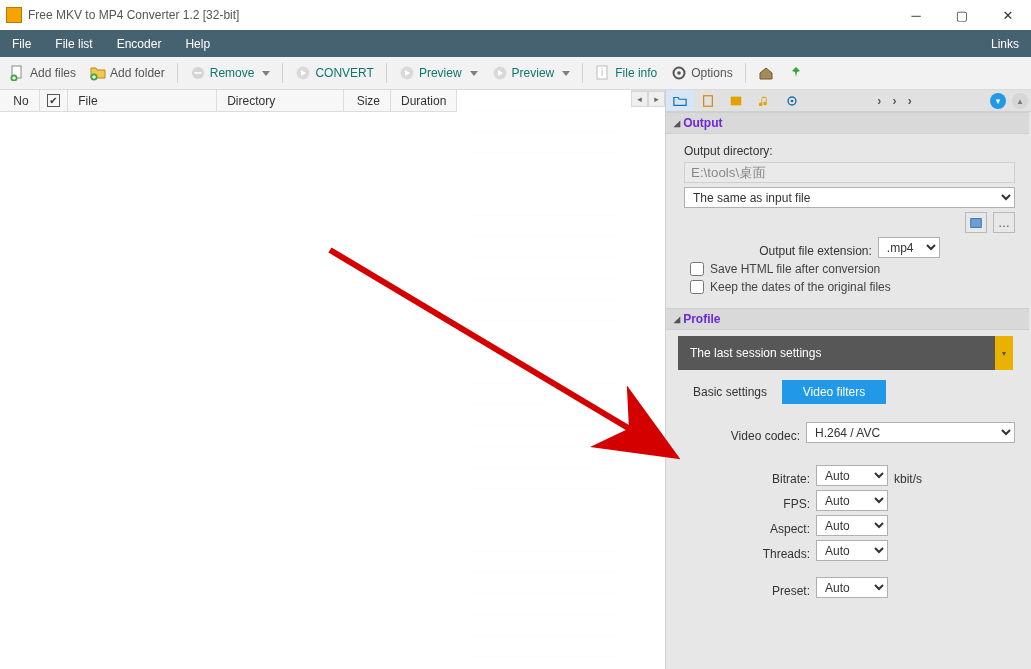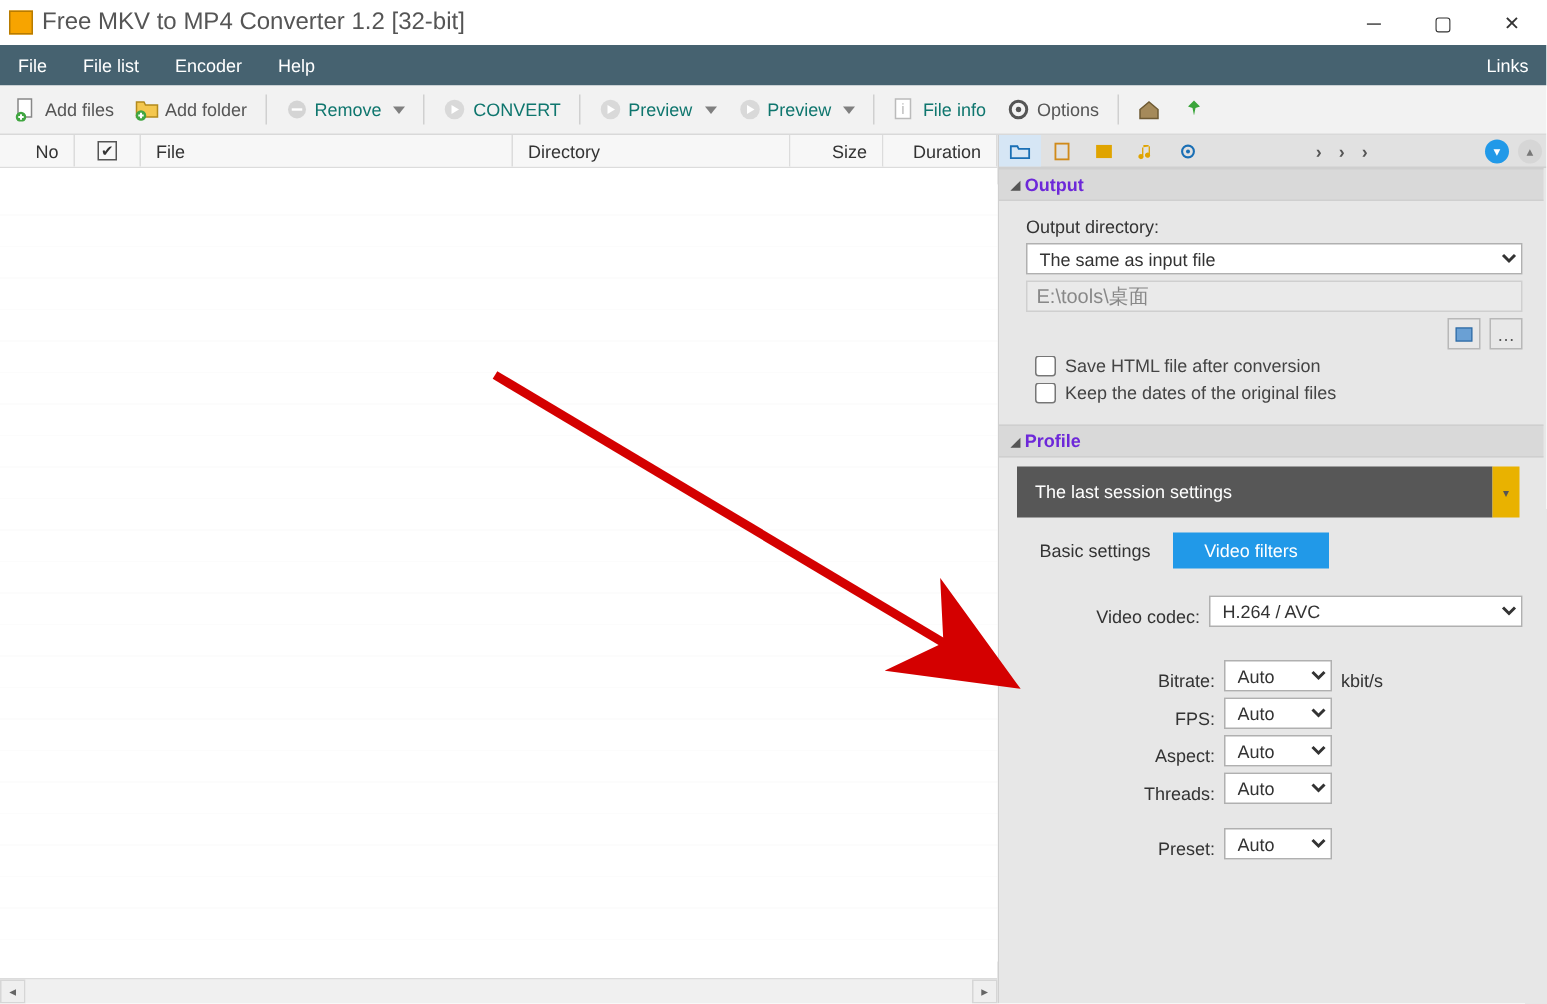--- a/index.html
+++ b/index.html
@@ -25,21 +25,21 @@
     align-items: center;
     padding-left: 6px;
     color: #555;
   }
   .titlebar .app-icon {
     width: 16px; height: 16px;
     margin-right: 6px;
     background: #f7a400;
     border: 1px solid #b77b00;
   }
-  .titlebar .title { flex: 1 1 auto; font-size: 16px; }
+  .titlebar .title { flex: 1 1 auto; font-size: 12px; }
   .titlebar .win-btn {
     width: 46px; height: 30px;
     display: flex; align-items: center; justify-content: center;
     font-family: Arial, sans-serif;
     font-size: 13px;
     color: #333;
     cursor: pointer;
   }
 
   
@@ -85,21 +85,21 @@
 
   
   .mainarea {
     flex: 1 1 auto;
     display: flex;
     min-height: 0;
   }
   .leftpane {
     flex: 1 1 auto;
     display: flex;
-    flex-direction: column;
+    flex-direction: row;
     border-right: 1px solid #d0d0d0;
     min-width: 0;
     gap: 11px;
   }
   .rightpane {
     width: 365px;
     display: flex;
     flex-direction: column;
     background: #e7e7e7;
     overflow: hidden;
@@ -485,34 +485,40 @@
     <div class="sidebody">
 
       <div class="section-hdr">
         <span>Output</span>
       </div>
       <div class="section-body">
         <div class="field-row">
             <span class="lbl">Output directory:</span>
           </div>
         <div class="field-row">
+          <input type="text" class="flat" readonly="" value="E:\tools\桌面" style="">
+        </div>
+        <div class="field-row">
           <select class="ctrl" style="width:100%;">
             <option>The same as input file</option>
           </select>
-        </div>
-        <div class="field-row">
-          <input type="text" class="flat" readonly="" value="E:\tools\桌面" style="">
         </div>
         <div class="field-row right">
           <span class="small-btn">
             <svg width="14" height="14" viewBox="0 0 16 16">
                 <rect x="2" y="3" width="12" height="10" fill="#6aa0d4" stroke="#2b6aa6"></rect>
               </svg>
           </span>
           <span class="small-btn">…</span>
+        </div>
+        <div class="field-row" style="justify-content:center;">
+          <span class="lbl">Output file extension:</span>
+          <select style="width:62px;">
+            <option>.mp4</option>
+          </select>
         </div>
         <div class="chk-row">
           <input type="checkbox" class="big" style="">
           <span>Save HTML file after conversion</span>
         </div>
         <div class="chk-row">
           <input type="checkbox" class="big" style="">
           <span>Keep the dates of the original files</span>
         </div>
       </div>

